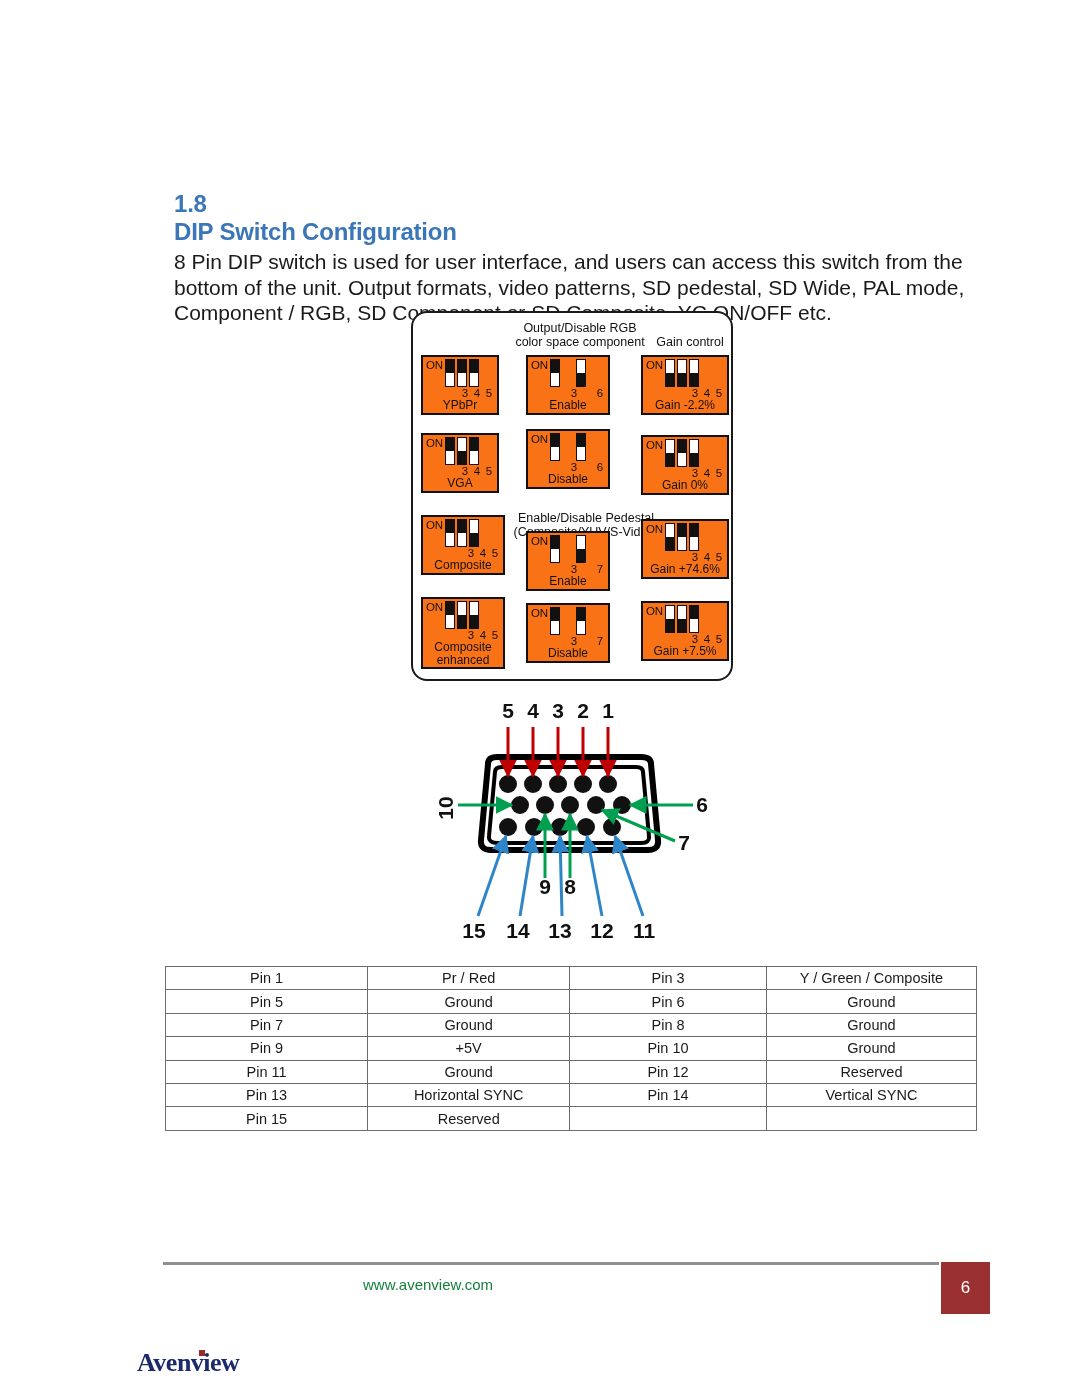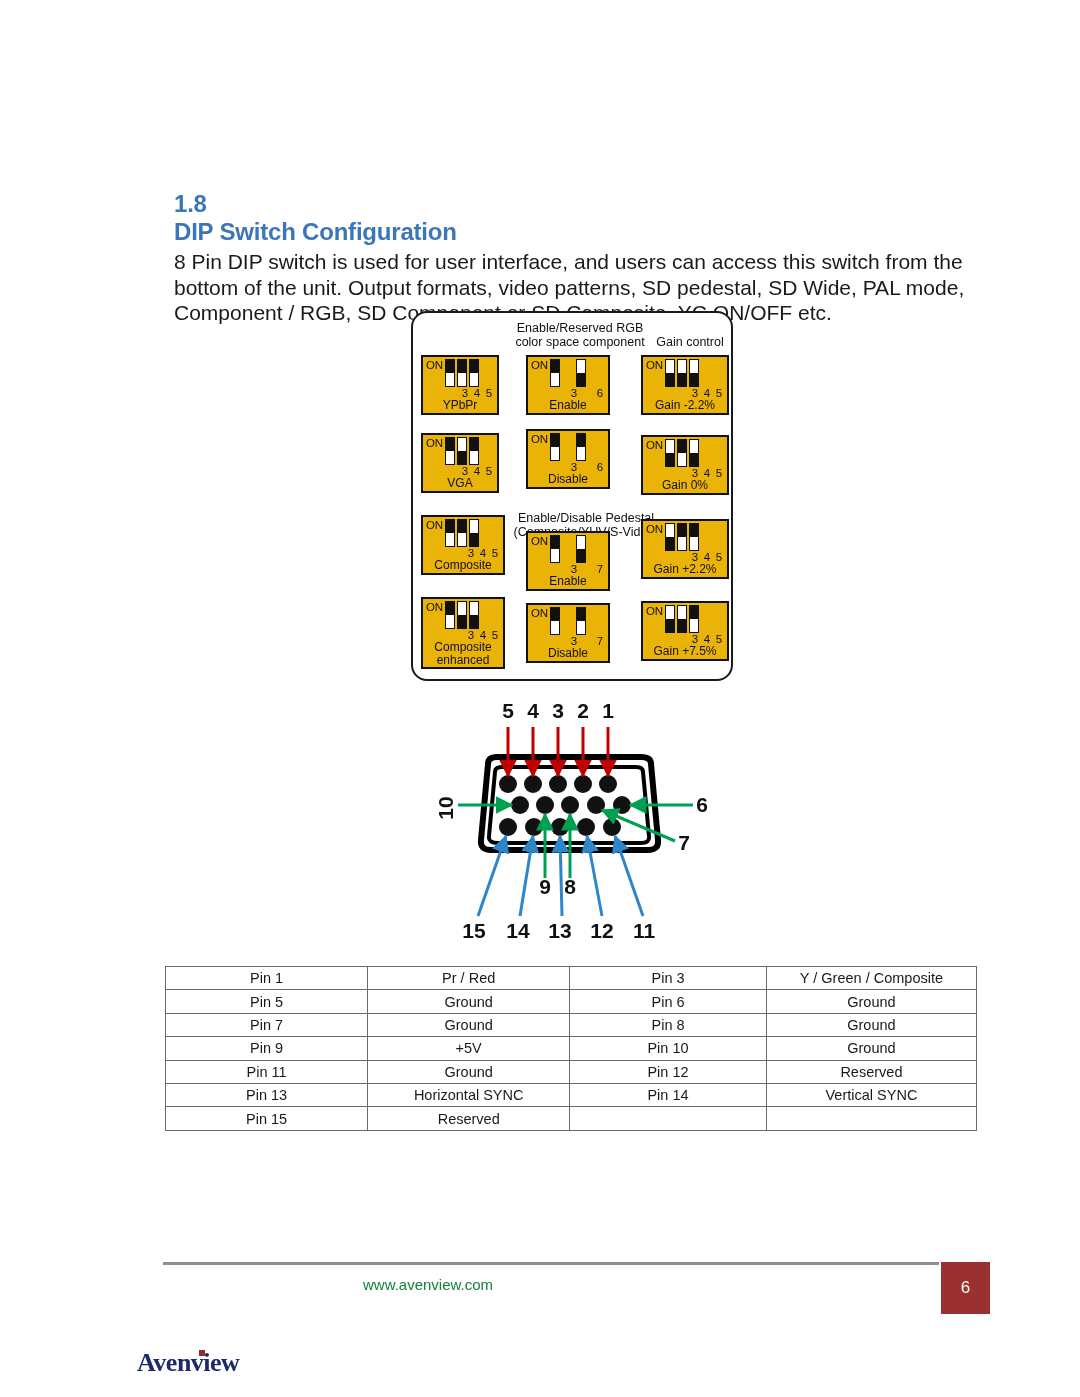--- a/index.html
+++ b/index.html
@@ -72,21 +72,21 @@
   }
   .cap-rgb    { left: 92px;  top: 8px;  width: 150px; }
   .cap-gain   { left: 232px; top: 22px; width: 90px;  }
   .cap-ped    { left: 78px;  top: 198px; width: 190px; }
 
   
   .dip-block {
     position: absolute;
     border: 2px solid #111;
     box-sizing: border-box;
-    background: #eab308;
+    background: #f97316;
     padding: 2px 3px 1px 3px;
   }
   .dip-top {
     display: flex;
     align-items: flex-start;
   }
   .dip-on {
     font-size: 11.5px;
     line-height: 11px;
     padding-right: 2px;
@@ -231,21 +231,21 @@
   <div class="section-heading">
     <span class="section-number">1.8</span>
     <span class="section-title">DIP Switch Configuration</span>
   </div>
 
   <p class="intro">8 Pin DIP switch is used for user interface, and users can access this switch from the bottom of the unit. Output formats, video patterns, SD pedestal, SD Wide, PAL mode, Component / RGB, SD Component or SD Composite, YC ON/OFF etc.</p>
 
   <div class="dip-panel">
 
     <div class="dip-caption cap-rgb">
-      <div>Enable/Reserved RGB</div>
+      <div>Output/Disable RGB</div>
       <div>color space component</div>
     </div>
 
     <div class="dip-caption cap-gain">Gain control</div>
 
     <div class="dip-caption cap-ped">
       <div>Enable/Disable Pedestal</div>
       <div>(Composite/YUV/S-Video)</div>
     </div>
 
@@ -498,21 +498,21 @@
               <div class="half t"></div>
               <div class="half b"></div>
             </div>
           </div>
         </div>
         <div class="dip-nums">
           <span>3</span>
           <span>4</span>
           <span>5</span>
         </div>
-        <div class="dip-label">Gain +2.2%</div>
+        <div class="dip-label">Gain +74.6%</div>
       </div>
     <div class="dip-block" style="left:228px; top:288px; width:88px;">
         <div class="dip-top">
           <div class="dip-on">ON</div>
           <div class="dip-switches">
             <div class="sw down">
               <div class="half t"></div>
               <div class="half b"></div>
             </div>
             <div class="sw down">

